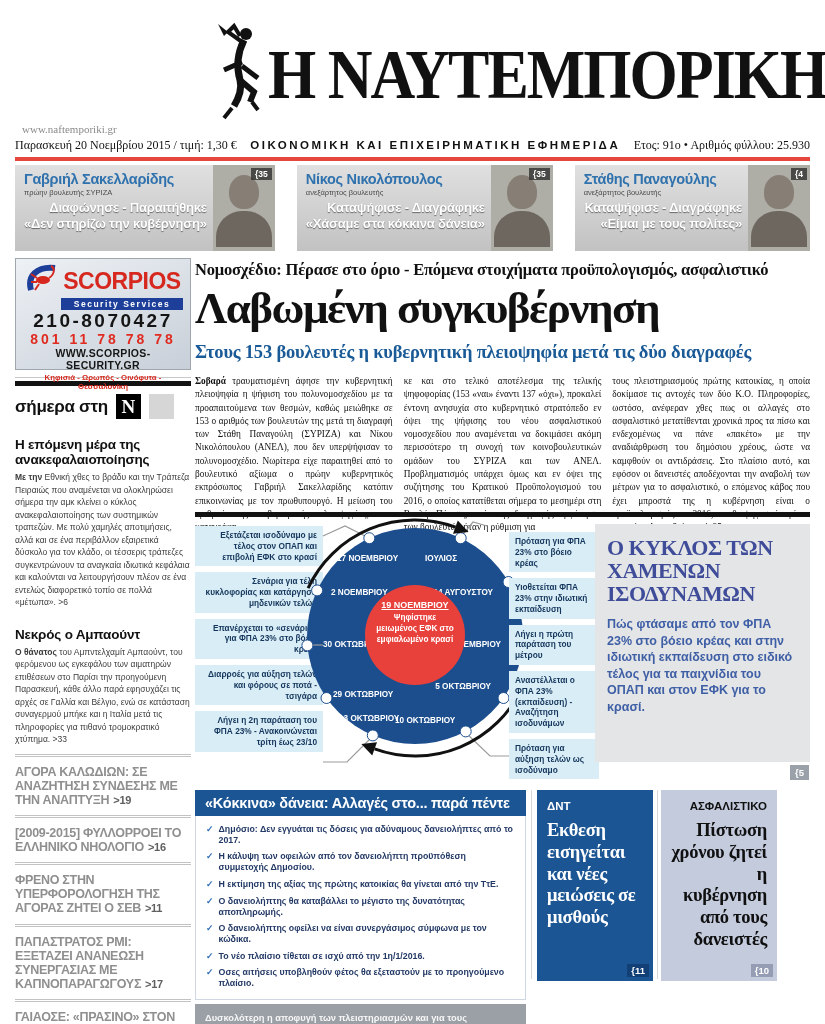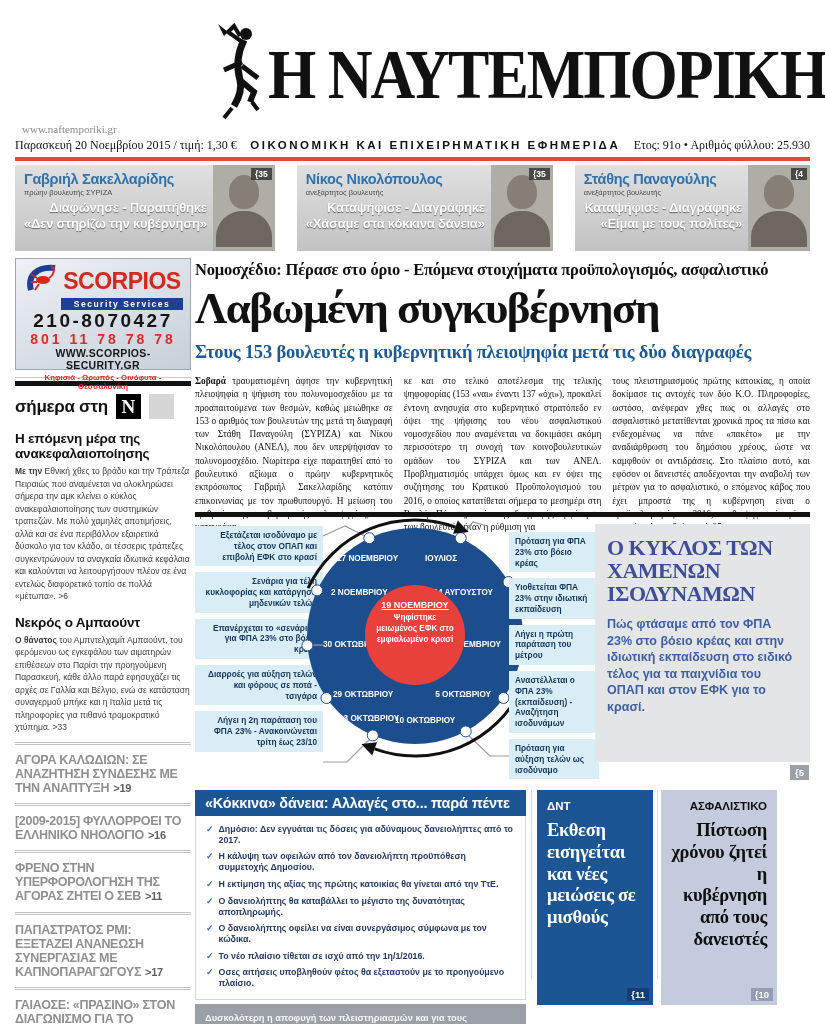--- a/index.html
+++ b/index.html
@@ -47,21 +47,21 @@
   .ad-phone2 { font-size:14px; font-weight:bold; letter-spacing:3px; color:#e02b20; line-height:1.1; }
   .ad-site { font-size:10.5px; font-weight:bold; color:#151515; letter-spacing:0.3px; }
   .ad-loc { font-size:7.8px; font-weight:bold; color:#d6281e; margin-top:2px; }
   .sb-hair { border-top:1px solid #c9c9c9; margin-top:7px; }
   .sb-black { height:5px; background:#121212; margin-top:3px; }
   .today { display:flex; align-items:center; gap:8px; margin-top:8px; }
   .today-label { font-size:17px; font-weight:bold; letter-spacing:-0.3px; }
   .n-box { width:25px; height:25px; background:#000; color:#fff; font-family:"Liberation Serif", serif;
            font-weight:bold; font-size:19px; display:flex; align-items:center; justify-content:center; }
   .n-ghost { width:25px; height:25px; background:#d6d6d6; }
-  .story { margin-top:12px; }
+  .story { margin-top:18px; }
   .story h3 { font-size:13.5px; font-weight:bold; line-height:1.12; letter-spacing:-0.2px; margin-bottom:4px; }
   .story p { font-size:8.5px; color:#3c3c3c; line-height:1.47; }
   .lead { font-weight:bold; }
   .brief-sep { height:3px; border-top:1px solid #c2c2c2; border-bottom:1px solid #c2c2c2; margin:8px 0; }
   .brief { font-size:12.5px; font-weight:bold; color:#8f8f8f; line-height:1.13; letter-spacing:-0.3px; }
   .brief .pnum { color:#5f5f5f; font-size:11px; margin-left:4px; }
 
   
   .main { position:absolute; left:195px; top:260px; width:615px; }
   .kicker { font-family:"Liberation Serif", serif; font-weight:bold; font-size:16.5px; letter-spacing:-0.2px; }
@@ -98,21 +98,21 @@
   
   .loans { position:absolute; left:195px; top:790px; width:331px; }
   .loans-head { background:#1b5593; color:#fff; font-weight:bold; font-size:14.5px; padding:5px 10px;
                 letter-spacing:-0.2px; }
   .loans-list { border:1px solid #cfd8e2; border-top:none; padding:8px 10px 4px; background:#fff; }
   .loan { display:flex; gap:5px; font-size:8.8px; font-weight:bold; color:#243a66; line-height:1.25;
           margin-bottom:5.5px; }
   .check { color:#2e6cb5; font-size:9px; flex:none; }
   .loans-note { margin-top:4px; background:#9aa0a5; color:#f7f7f7; font-weight:bold; font-size:9.3px;
                 line-height:1.42; padding:8px 10px; }
-  .mini { position:absolute; top:790px; width:116px; height:215px; padding:10px; }
+  .mini { position:absolute; top:790px; width:116px; height:191px; padding:10px; }
   .dnt { left:537px; background:#1b5593; color:#fff; }
   .insur { left:661px; background:#c3cbdd; color:#101010;text-align:right; }
   .mini-label { font-weight:bold; font-size:11.5px; }
   .mini-title { font-family:"Liberation Serif", serif; font-weight:bold; font-size:18.5px;
                 line-height:1.18; margin-top:8px; letter-spacing:-0.3px; }
   .mini-badge { position:absolute; right:4px; bottom:4px; color:#fff; font-size:9.5px;
                 font-weight:bold; padding:1px 4px; }
   .dnt .mini-badge { background:#123f75; }
   .insur .mini-badge { background:#959db4; }
   .vline { position:absolute; top:790px; height:189px; width:1px; background:#d8d8d8; }
@@ -244,21 +244,21 @@
       <div class="ev">Σενάρια για τέλη κυκλοφορίας και κατάργηση μηδενικών τελών</div>
       <div class="ev">Επανέρχεται το «σενάριο» για ΦΠΑ 23% στο βόειο κρέας</div>
       <div class="ev">Διαρροές για αύξηση τελών και φόρους σε ποτά - τσιγάρα</div>
       <div class="ev">Λήγει η 2η παράταση του ΦΠΑ 23% - Ανακοινώνεται τρίτη έως 23/10</div>
     </div>
 
     <div class="circle">
       <span class="tdate" style="left:118px;top:26px">ΙΟΥΛΙΟΣ</span>
       <span class="tdate" style="right:30px;top:60px">14 ΑΥΓΟΥΣΤΟΥ</span>
       <span class="tdate" style="right:22px;top:112px">8 ΣΕΠΤΕΜΒΡΙΟΥ</span>
-      <span class="tdate" style="right:32px;top:162px">5 ΟΚΤΩΒΡΙΟΥ</span>
+      <span class="tdate" style="right:32px;top:154px">5 ΟΚΤΩΒΡΙΟΥ</span>
       <span class="tdate" style="left:88px;top:188px">10 ΟΚΤΩΒΡΙΟΥ</span>
       <span class="tdate" style="left:32px;top:186px">13 ΟΚΤΩΒΡΙΟΥ</span>
       <span class="tdate" style="left:26px;top:162px">29 ΟΚΤΩΒΡΙΟΥ</span>
       <span class="tdate" style="left:16px;top:112px">30 ΟΚΤΩΒΡΙΟΥ</span>
       <span class="tdate" style="left:24px;top:60px">2 ΝΟΕΜΒΡΙΟΥ</span>
       <span class="tdate" style="left:30px;top:26px">17 ΝΟΕΜΒΡΙΟΥ</span>
       <div class="center-c">
         <div class="center-date">19 ΝΟΕΜΒΡΙΟΥ</div>
         <div class="center-text">Ψηφίστηκε μειωμένος ΕΦΚ στο εμφιαλωμένο κρασί</div>
       </div>

